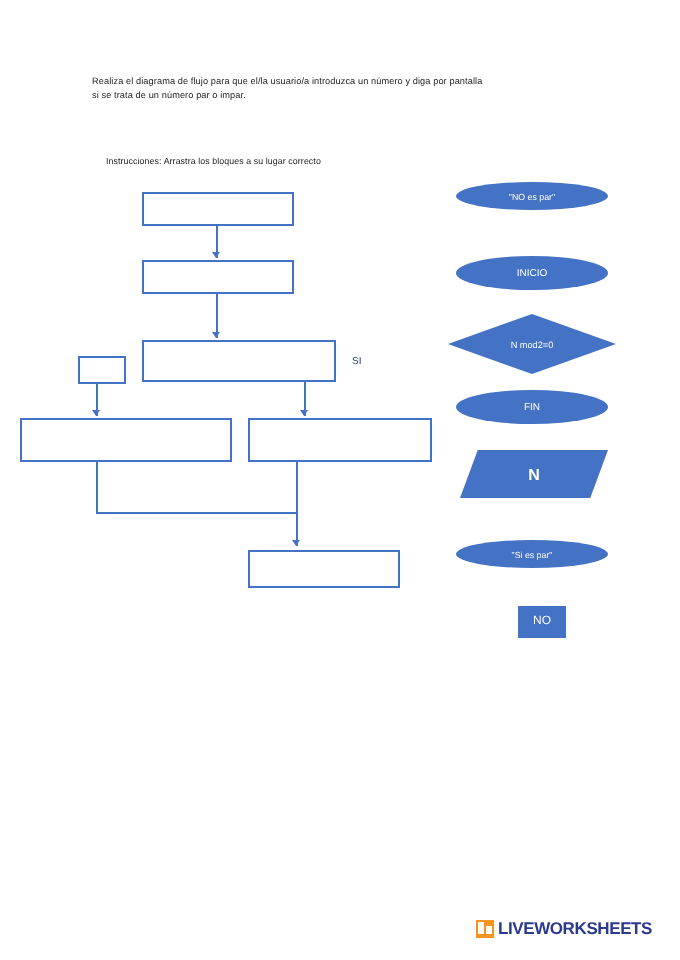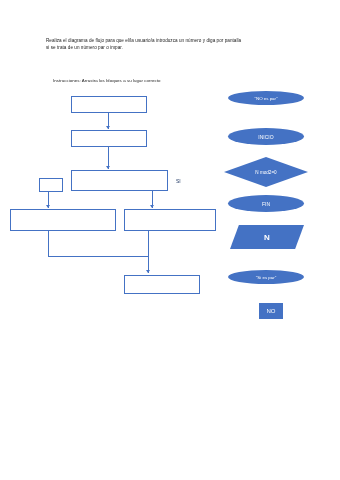--- a/index.html
+++ b/index.html
@@ -223,14 +223,18 @@
   </div>
 
   <div class="shape shape-oval oval-text" style="left:228px; top:270px; width:76px; height:14px;">
     <span>"Si es par"</span>
   </div>
 
   <div class="shape shape-rect shape-small" style="left:259px; top:303px; width:24px; height:16px;">
     <span>NO</span>
   </div>
 
+  <div class="footer">
+    <span class="footer-mark"></span>
+    <span class="footer-text">LIVEWORKSHEETS</span>
+  </div>
 
 </div>
 
 </body></html>

